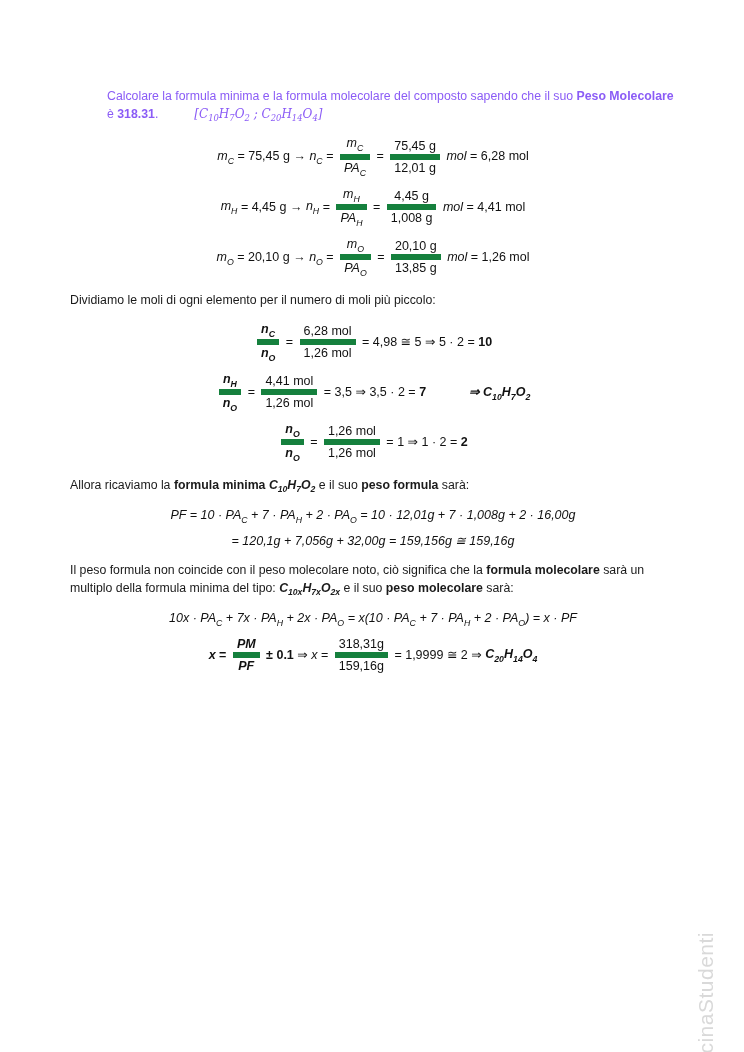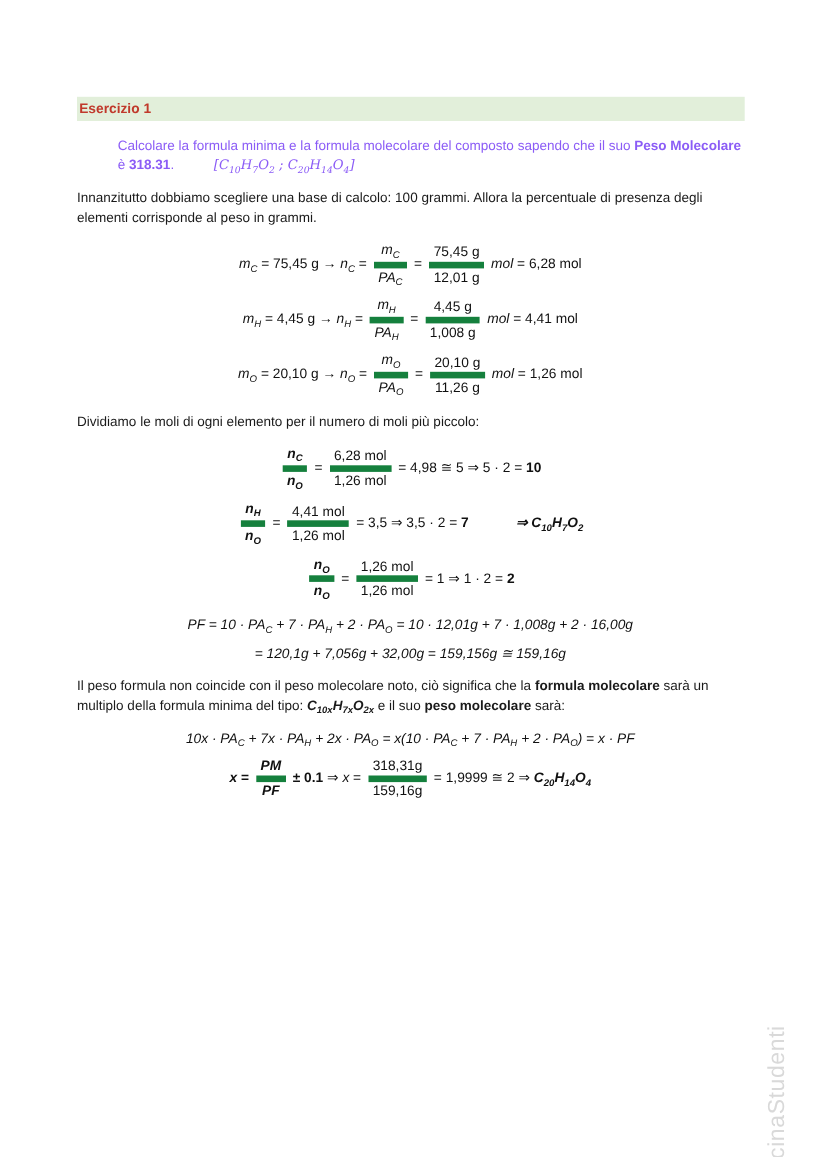--- a/index.html
+++ b/index.html
@@ -104,28 +104,26 @@
     white-space: nowrap;
     letter-spacing: 0.5px;
   }
 </style>
 </head>
 <body>
 
 <div class="page">
 
 
-  <div class="section-band">Esercizio 1</div>
 
 
   <p class="para green">
     <span>Calcolare la formula minima e la formula molecolare del composto sapendo che il suo </span><b>Peso Molecolare</b><span> è </span><b>318.31</b><span>.</span><span class="inline-indent"></span><span class="bracketed">[<span class="it">C</span><span class="sub">10</span><span class="it">H</span><span class="sub">7</span><span class="it">O</span><span class="sub">2</span> ; <span class="it">C</span><span class="sub">20</span><span class="it">H</span><span class="sub">14</span><span class="it">O</span><span class="sub">4</span>]</span>
   </p>
 
-  <p class="para">Innanzitutto dobbiamo scegliere una base di calcolo: 100 grammi. Allora la percentuale di presenza degli elementi corrisponde al peso in grammi.</p>
 
   <div class="math-block">
     <span class="math-line">
       <span class="it">m<span class="sub">C</span></span> = <span>75,45 g</span> → <span class="it">n<span class="sub">C</span></span> =
       <span class="frac">
         <span class="num it">m<span class="sub">C</span></span>
         <span class="den it">PA<span class="sub">C</span></span>
       </span>
       =
       <span class="frac">
@@ -151,21 +149,21 @@
 
     <span class="math-line">
       <span class="it">m<span class="sub">O</span></span> = <span>20,10 g</span> → <span class="it">n<span class="sub">O</span></span> =
       <span class="frac">
         <span class="num it">m<span class="sub">O</span></span>
         <span class="den it">PA<span class="sub">O</span></span>
       </span>
       =
       <span class="frac">
         <span class="num">20,10 g</span>
-        <span class="den">11,26 g</span>
+        <span class="den">13,85 g</span>
       </span>
       <span class="it">mol</span> = <span>1,26 mol</span>
     </span>
   </div>
 
   <p class="para">Dividiamo le moli di ogni elemento per il numero di moli più piccolo:</p>
 
   <div class="math-block">
     <span class="math-line">
       <span class="frac">
@@ -202,20 +200,24 @@
       </span>
       =
       <span class="frac">
         <span class="num">1,26 mol</span>
         <span class="den">1,26 mol</span>
       </span>
       = <span>1</span> ⇒ <span>1 · 2 =</span> <b>2</b>
     </span>
   </div>
 
+  <p class="para">
+    <span>Allora ricaviamo la </span><b>formula minima</b>
+    <b class="bi">C<span class="sub">10</span>H<span class="sub">7</span>O<span class="sub">2</span></b><span> e il suo </span><b>peso formula</b><span> sarà:</span>
+  </p>
 
   <div class="math-block">
     <span class="math-line it">
       PF = 10 · PA<span class="sub">C</span> + 7 · PA<span class="sub">H</span> + 2 · PA<span class="sub">O</span> = 10 · 12,01<span class="it">g</span> + 7 · 1,008<span class="it">g</span> + 2 · 16,00<span class="it">g</span>
     </span>
     <span class="math-line it">
       = 120,1<span class="it">g</span> + 7,056<span class="it">g</span> + 32,00<span class="it">g</span> = 159,156<span class="it">g</span> ≅ 159,16<span class="it">g</span>
     </span>
   </div>
 

